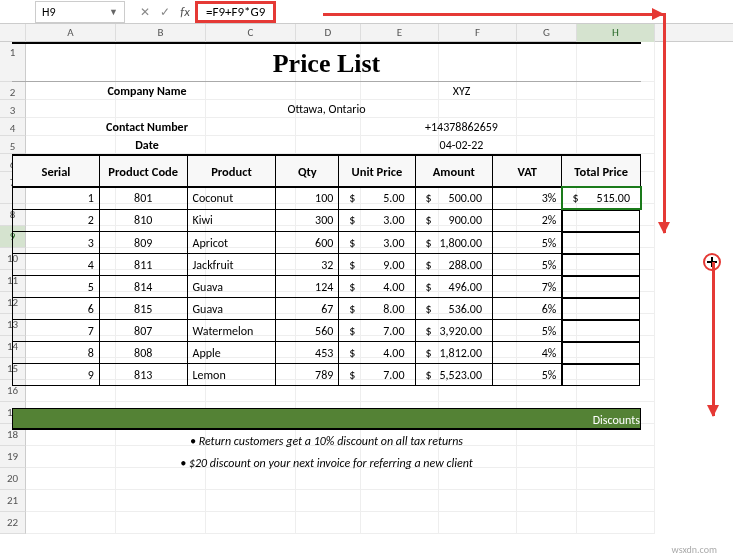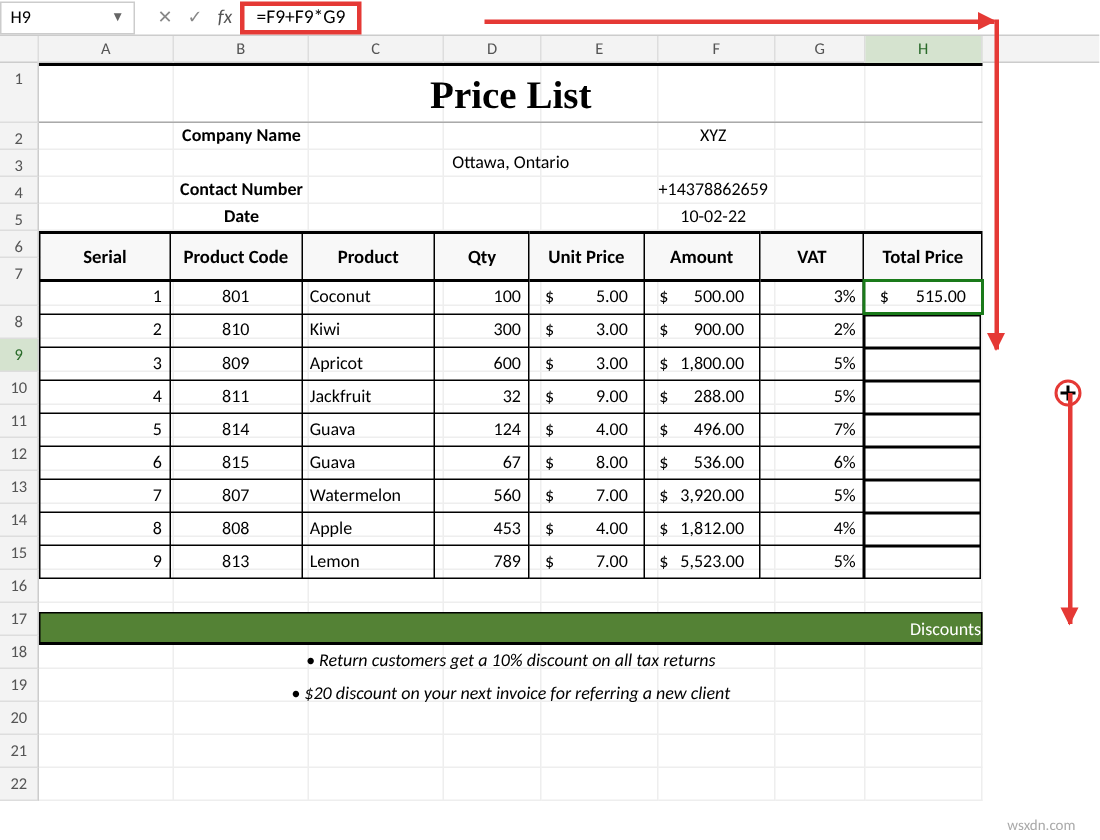--- a/index.html
+++ b/index.html
@@ -22,20 +22,21 @@
   background: #fff;
 }
 .name-box {
   width: 90px;
   height: 22px;
   border: 1px solid #ccc;
   display: flex;
   align-items: center;
   padding: 0 6px;
   margin-right: 10px;
+  margin-left: 35px;
 }
 .name-box .dd { margin-left: auto; color: #666; font-size: 9px; }
 .fb-btn {
   width: 20px;
   height: 20px;
   display: flex;
   align-items: center;
   justify-content: center;
   color: #888;
   font-size: 12px;
@@ -84,21 +85,21 @@
 }
 .row-h.active { background: #d5e3cf; color: #2a6b2a; }
 .cell {
   border-right: 1px solid #eee;
   border-bottom: 1px solid #eee;
 }
 
 
 .pl {
   position: absolute;
-  left: 26px;
+  left: 12px;
   top: 42px;
   width: 629px;
 }
 .title {
   height: 40px;
   border-top: 2px solid #000;
   border-bottom: 1px solid #aaa;
   text-align: center;
   font-family: "Times New Roman", serif;
   font-size: 26px;
@@ -485,21 +486,21 @@
       </div>
       <div class="info-row">
         <div class="info-value">Ottawa, Ontario</div>
       </div>
       <div class="info-row">
         <div class="info-label">Contact Number</div>
         <div class="info-value">+14378862659</div>
       </div>
       <div class="info-row">
         <div class="info-label">Date</div>
-        <div class="info-value">10-02-22</div>
+        <div class="info-value">04-02-22</div>
       </div>
     </div>
 
   <table class="tbl">
     <thead>
         <tr id="thead-row">
           <th class="col-serial">Serial</th>
           <th class="col-code">Product Code</th>
           <th class="col-prod">Product</th>
           <th class="col-qty">Qty</th>

